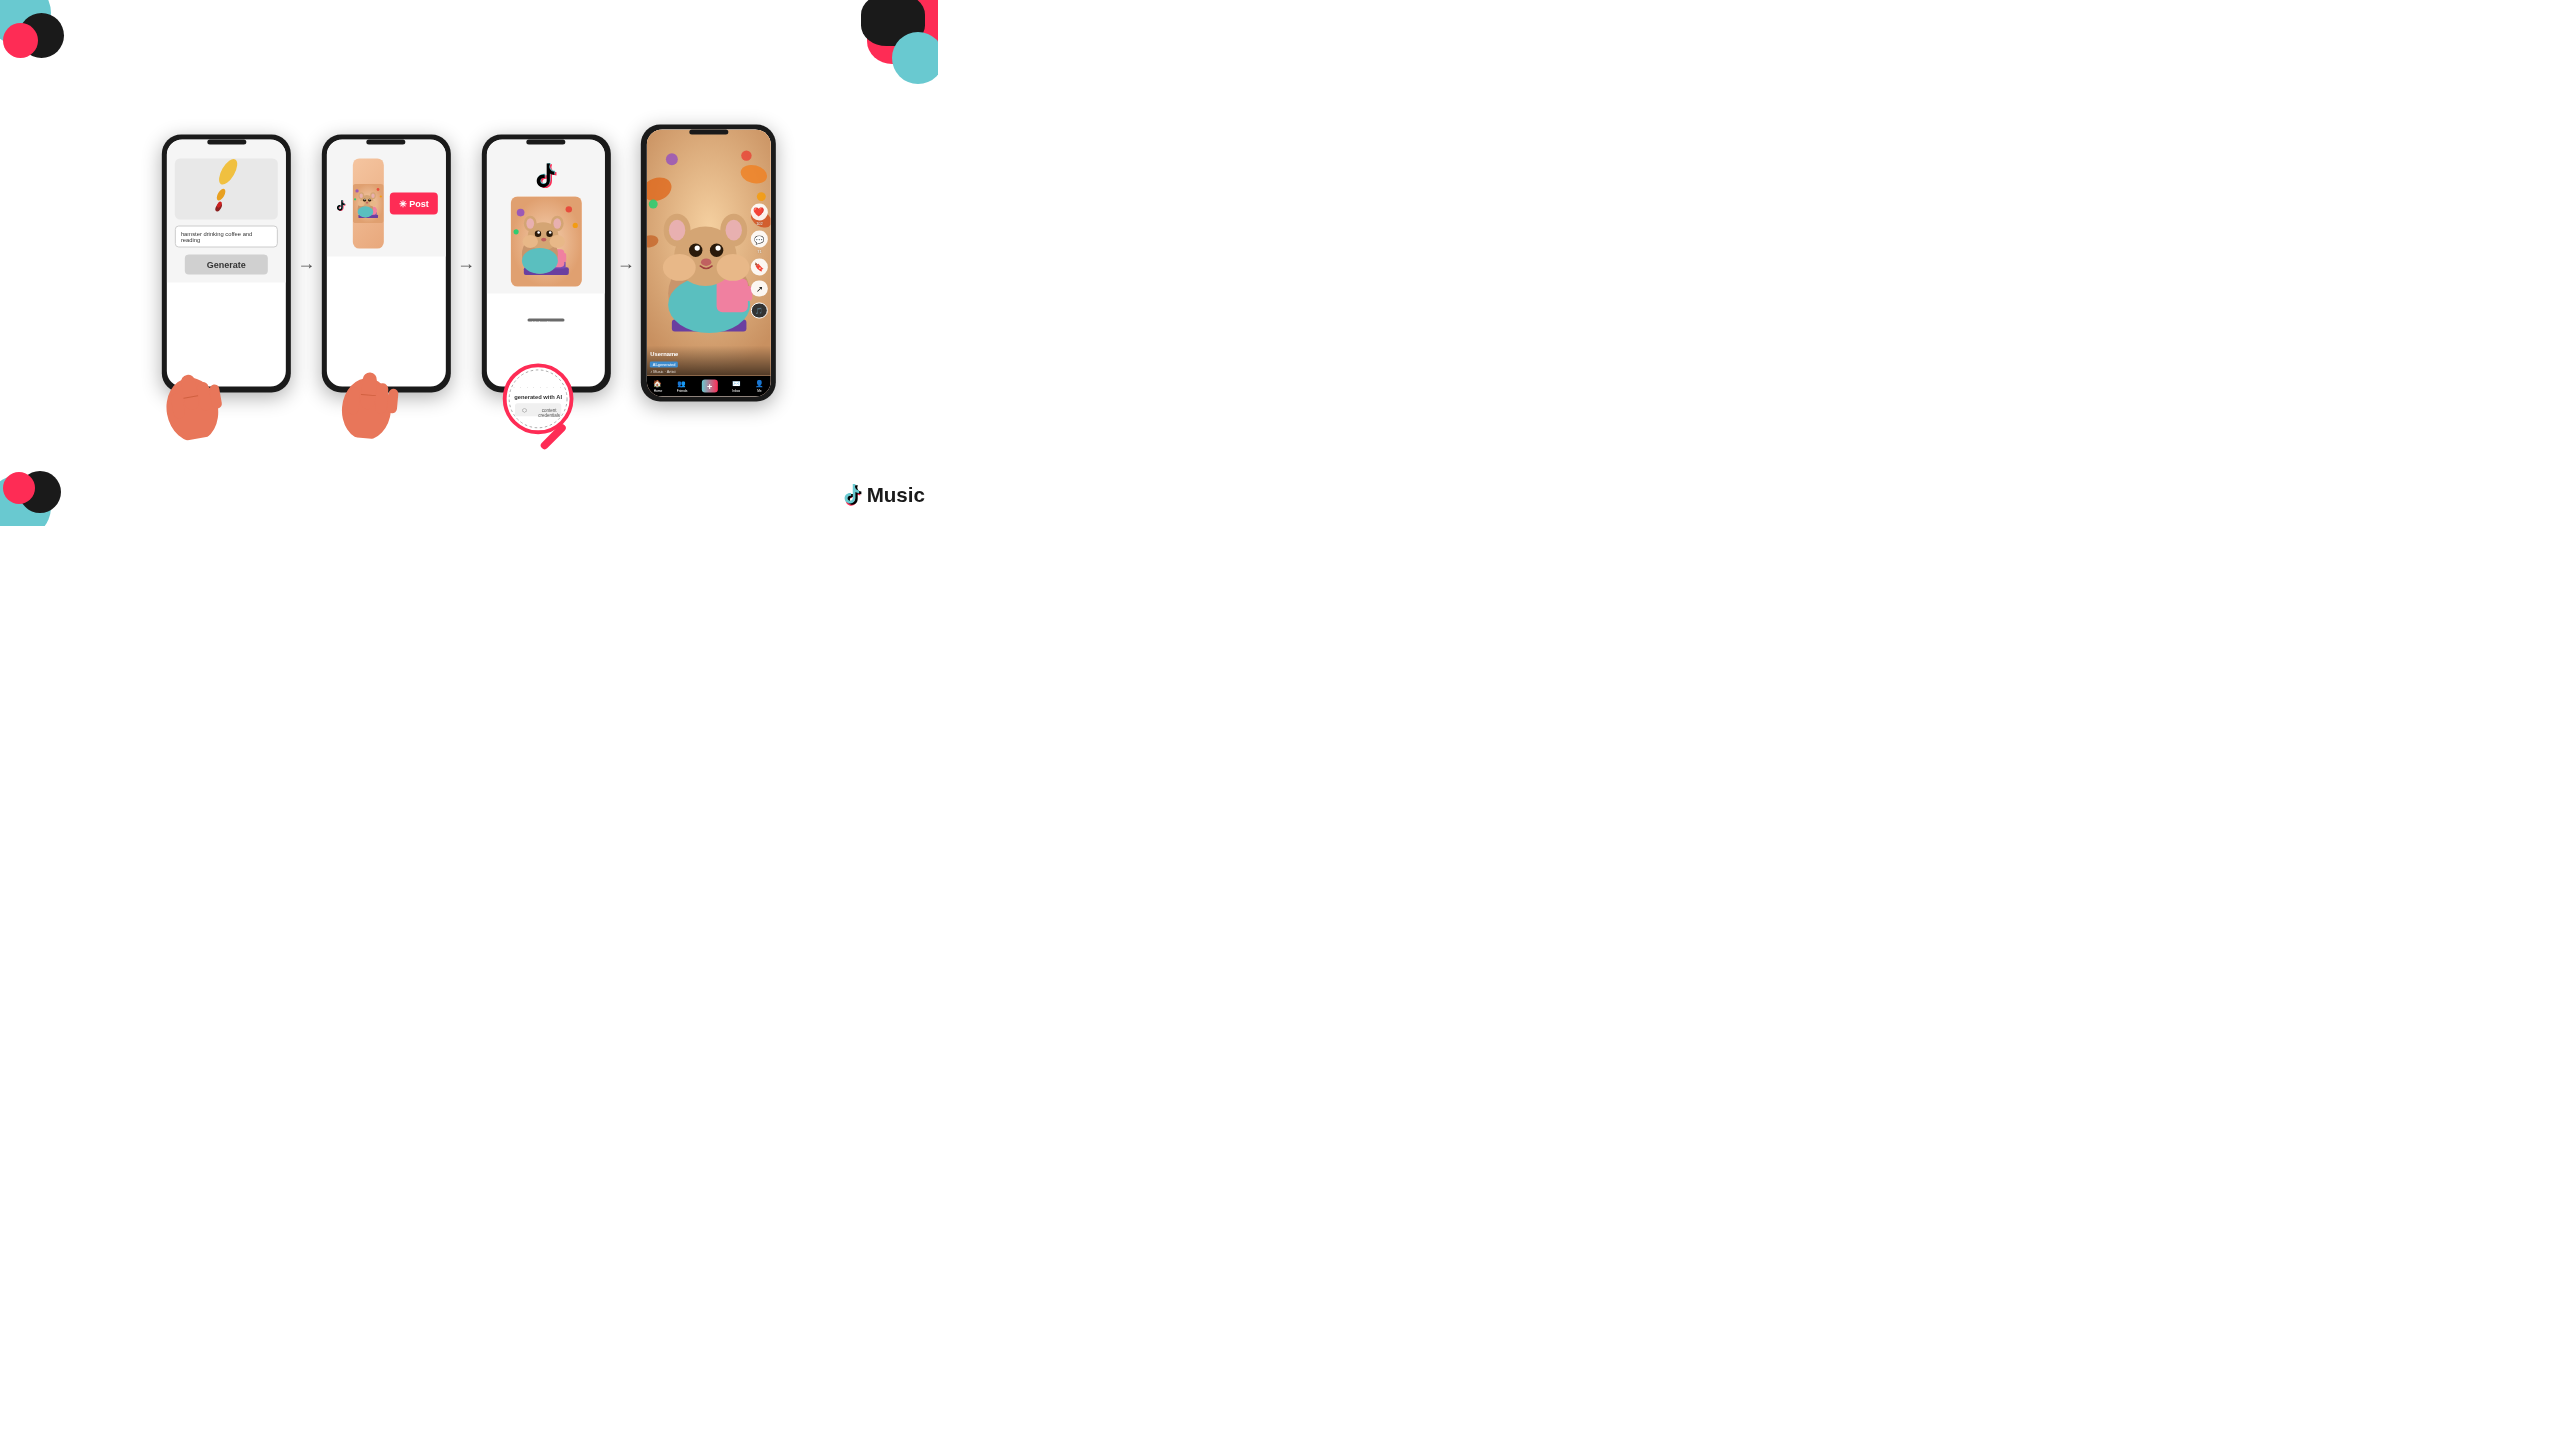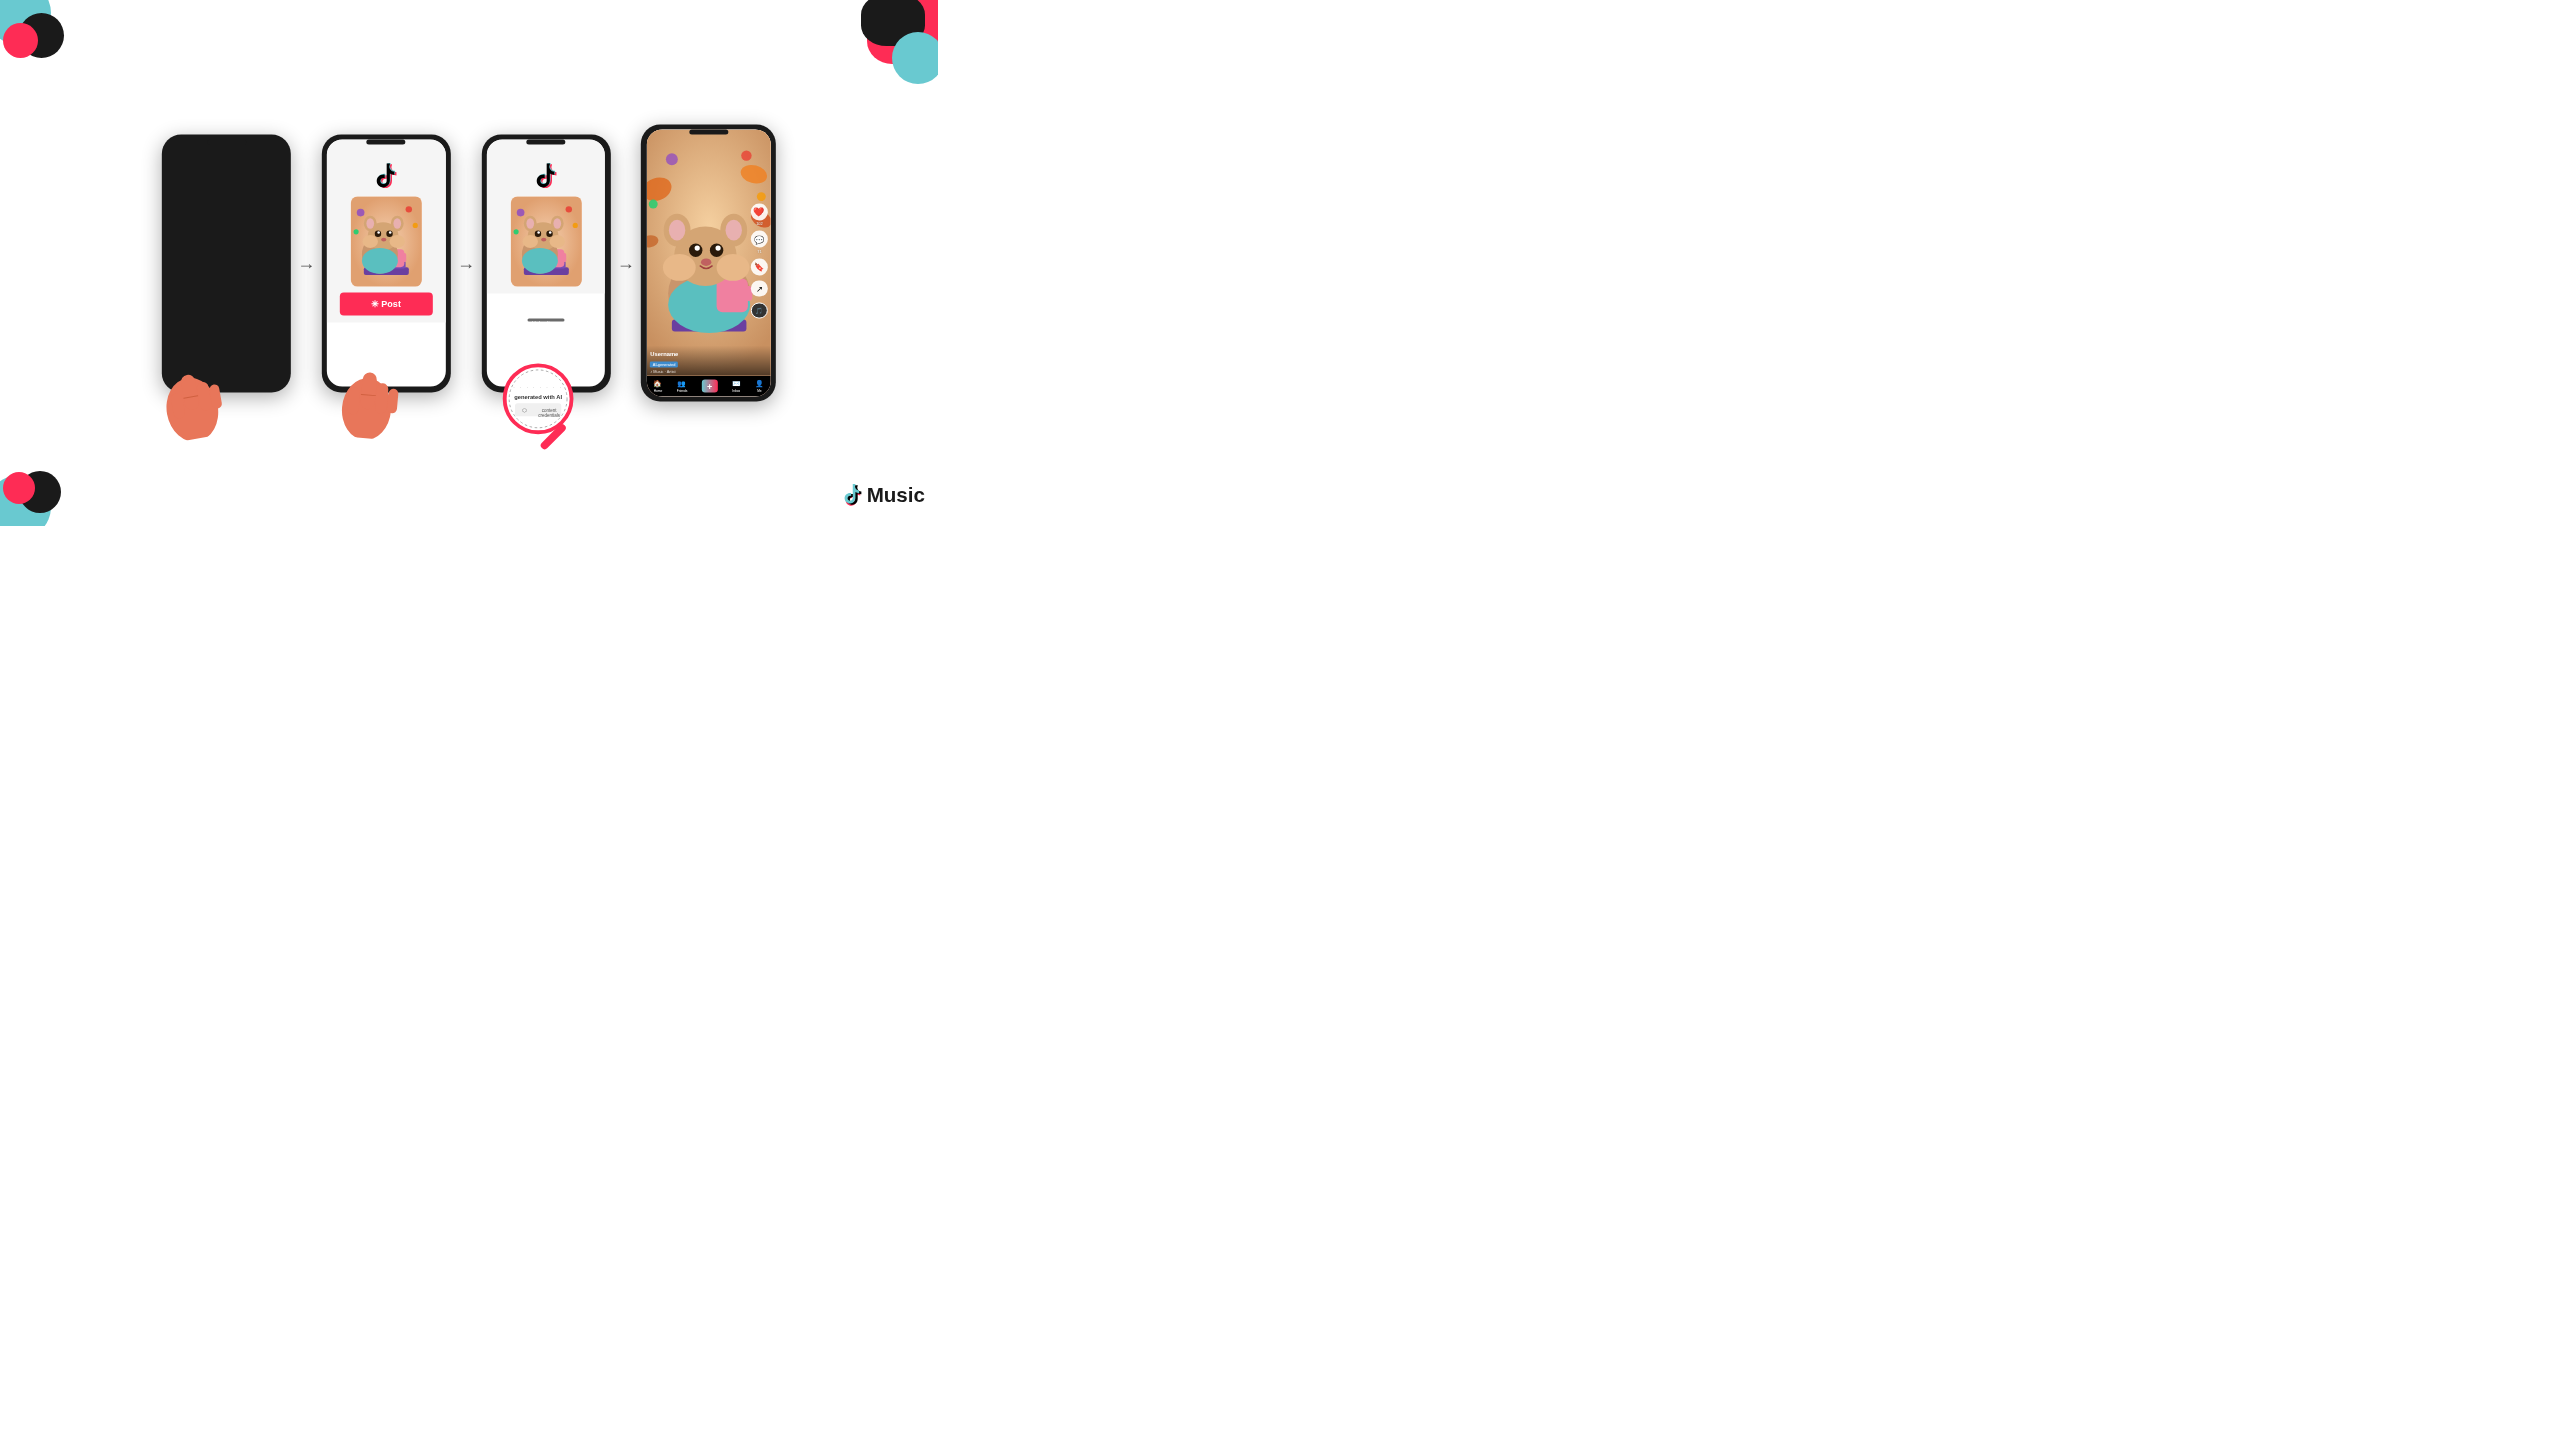--- a/index.html
+++ b/index.html
@@ -131,21 +131,21 @@
       font-size: 9px;
       font-weight: bold;
       color: #333;
       cursor: pointer;
     }
 
     
     .phone2-screen {
       background: #f5f5f5;
       display: flex;
-      flex-direction: column;
+      flex-direction: row;
       align-items: center;
       padding: 19.3px 7.7px 7.7px;
       gap: 6.4px;
     }
     .hamster-image {
       width: 71px;
       height: 90px;
       background: linear-gradient(135deg, #f5c5a0, #e8a87c);
       border-radius: 6.4px;
       display: flex;
@@ -331,20 +331,38 @@
     </svg>
     <span class="tiktok-brand-text">Music</span>
   </div>
 </div>
 
 <div class="main-container">
 
   <div class="phone-wrapper" style="position:relative;">
     <div class="phone">
       <div class="phone-notch"></div>
+      <div class="phone-screen">
+        <div class="phone1-screen">
+          <div class="paintbrush-area">
+            <div class="paintbrush-icon">
+              <svg width="52" height="52" viewBox="0 0 80 80">
+
+                <ellipse cx="55" cy="25" rx="22" ry="10" fill="#f0c040" transform="rotate(-30 55 25)"></ellipse>
+                <ellipse cx="28" cy="50" rx="10" ry="5" fill="#e8a020" transform="rotate(-30 28 50)"></ellipse>
+
+                <ellipse cx="15" cy="65" rx="7" ry="4" fill="#8b2020" transform="rotate(-30 15 65)"></ellipse>
+                <ellipse cx="18" cy="62" rx="5" ry="3" fill="#cc2020" transform="rotate(-30 18 62)"></ellipse>
+              </svg>
+            </div>
+          </div>
+          <div class="text-input-field">hamster drinking coffee and reading</div>
+          <button class="generate-btn">Generate</button>
+        </div>
+      </div>
     </div>
 
     <div style="position:absolute; bottom:-58px; left:-6.4px; font-size:52px; z-index:20; transform:rotate(-10deg);">
       <svg width="77" height="84" viewBox="0 0 120 130">
 
         <ellipse cx="55" cy="85" rx="40" ry="50" fill="#e8765a"></ellipse>
         <rect x="45" y="30" width="22" height="55" rx="11" fill="#e8765a"></rect>
         <rect x="68" y="45" width="18" height="45" rx="9" fill="#e8765a"></rect>
         <rect x="25" y="55" width="18" height="40" rx="9" fill="#e8765a"></rect>
         <rect x="87" y="52" width="15" height="38" rx="7.5" fill="#e8765a"></rect>

